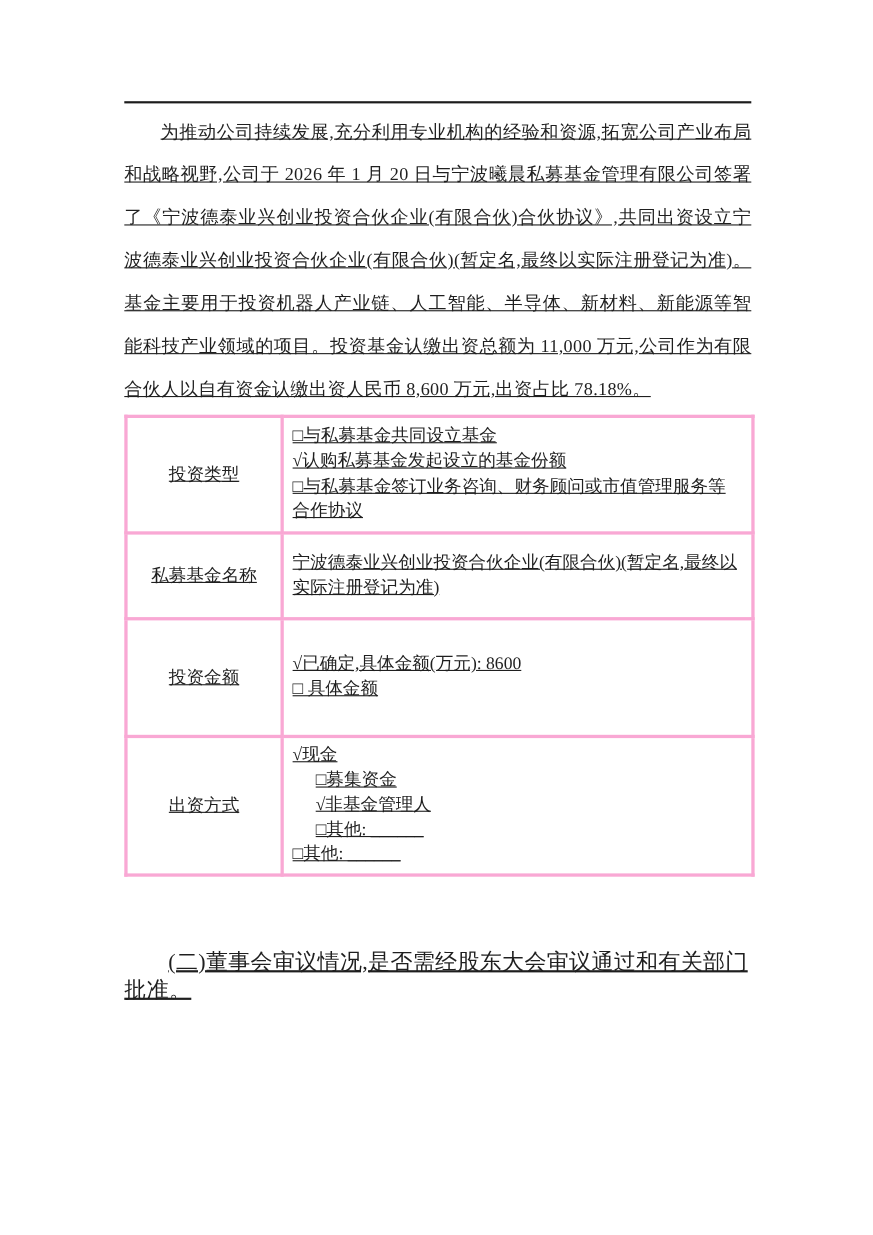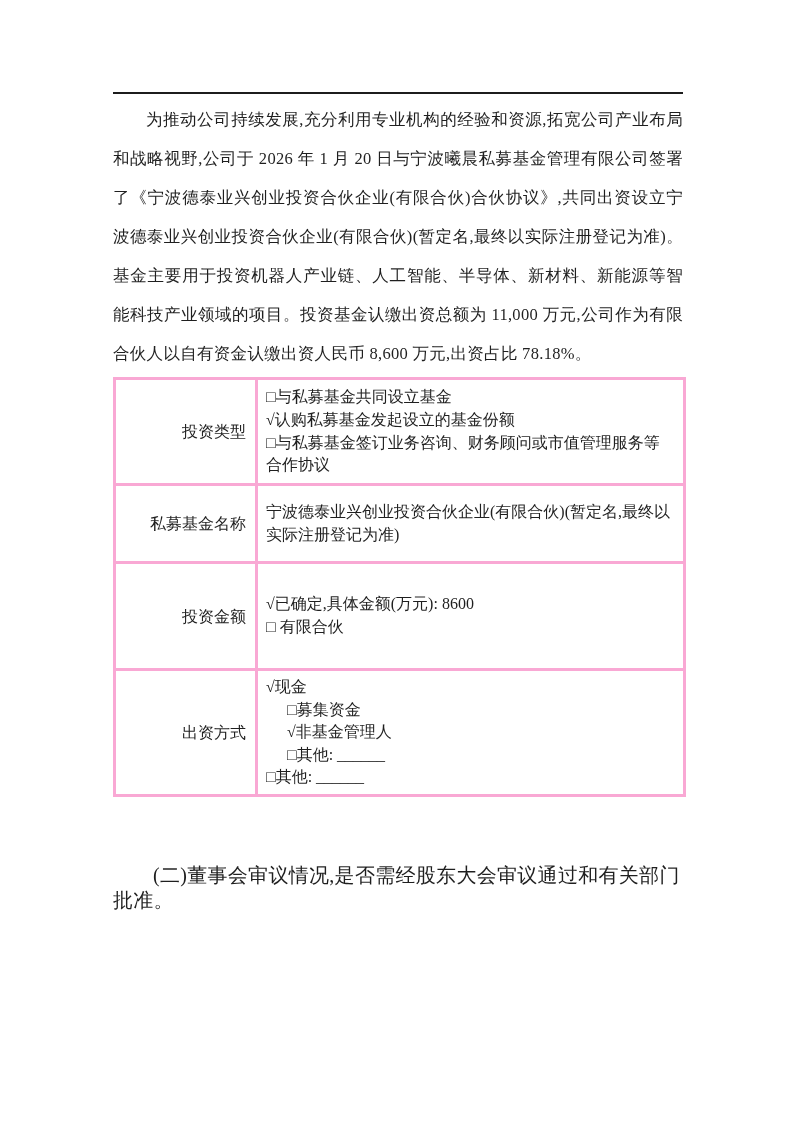--- a/index.html
+++ b/index.html
@@ -11,21 +11,21 @@
     color:#1f1f1f;
     overflow:hidden;
   }
   .header-rule {
     position:absolute;
     top:92px; left:113px; width:570px; height:0;
     border-top:2px solid #1c1c1c;
   }
   .content {
     position:absolute;
-    top:0; left:113px; width:570px;
+    top:0; left:113px; width:570px;text-decoration:underline;
   }
   .intro {
     margin:100px 0 4px 0;
     font-size:16.5px;
     line-height:39px;
     text-indent:2em;
     text-align:justify;
     letter-spacing:0.3px;
   }
   table.info-table {
@@ -33,21 +33,21 @@
     border-collapse:collapse;
     table-layout:fixed;
     border:2px solid #262626;
   }
   table.info-table td {
     border:3px solid #f9a8d4;
     vertical-align:middle;
     font-size:16px;
   }
   td.label-cell {
-    text-align:right;
+    text-align:center;
     padding:0 9px;
     line-height:25px;
     margin-top:47px;
   }
   td.value-cell {
     padding:5px 8px;
     line-height:22.6px;
     text-align:left;
   }
   .cell-line { white-space:normal; }
@@ -91,21 +91,21 @@
         <tr class="h65">
           <td class="label-cell">私募基金名称</td>
           <td class="value-cell">
             <div class="cell-line">宁波德泰业兴创业投资合伙企业(有限合伙)(暂定名,最终以实际注册登记为准)</div>
           </td>
         </tr>
         <tr class="h94">
           <td class="label-cell">投资金额</td>
           <td class="value-cell">
             <div class="cell-line">√已确定,具体金额(万元): 8600</div>
-            <div class="cell-line">□ 有限合伙</div>
+            <div class="cell-line">□ 具体金额</div>
           </td>
         </tr>
         <tr class="h107">
           <td class="label-cell">出资方式</td>
           <td class="value-cell">
             <div class="cell-line">√现金</div>
             <div class="cell-line ind">□募集资金</div>
             <div class="cell-line ind">√非基金管理人</div>
             <div class="cell-line ind">□其他: ______</div>
             <div class="cell-line">□其他: ______</div>

